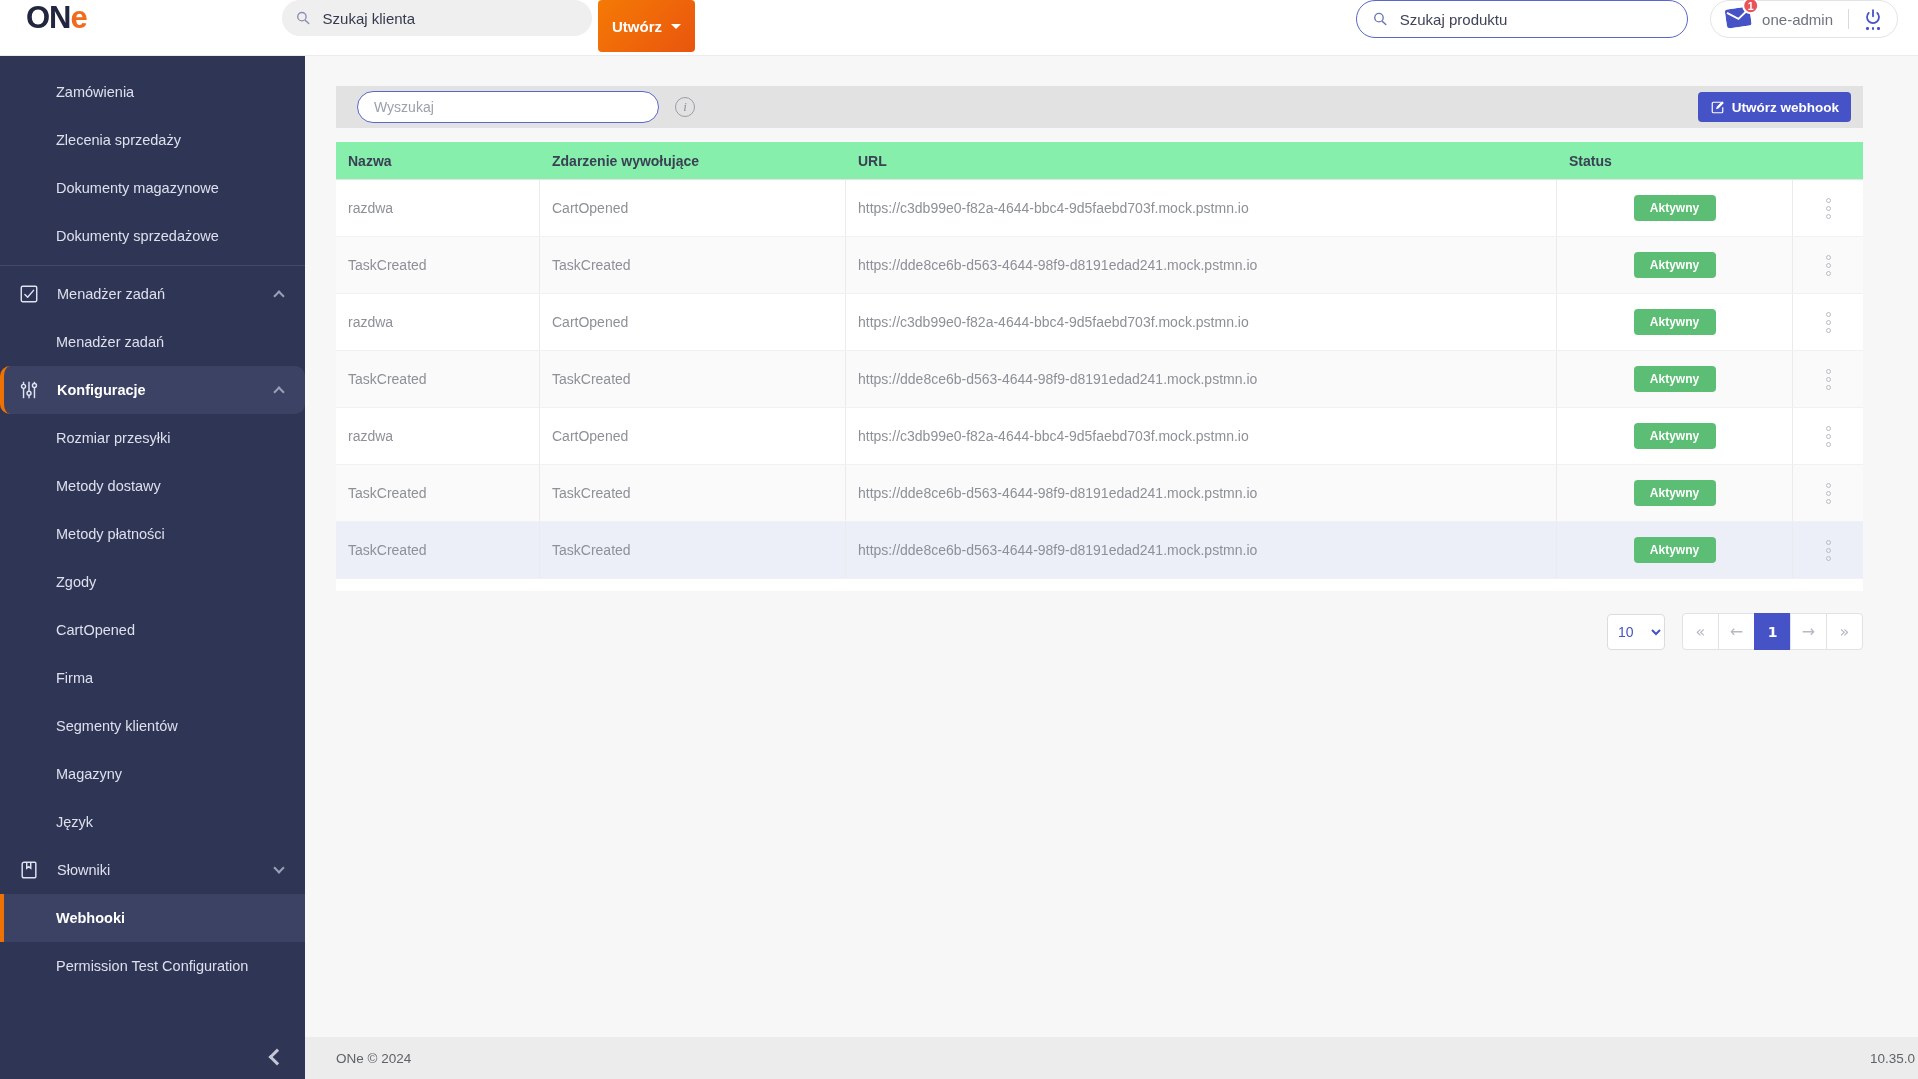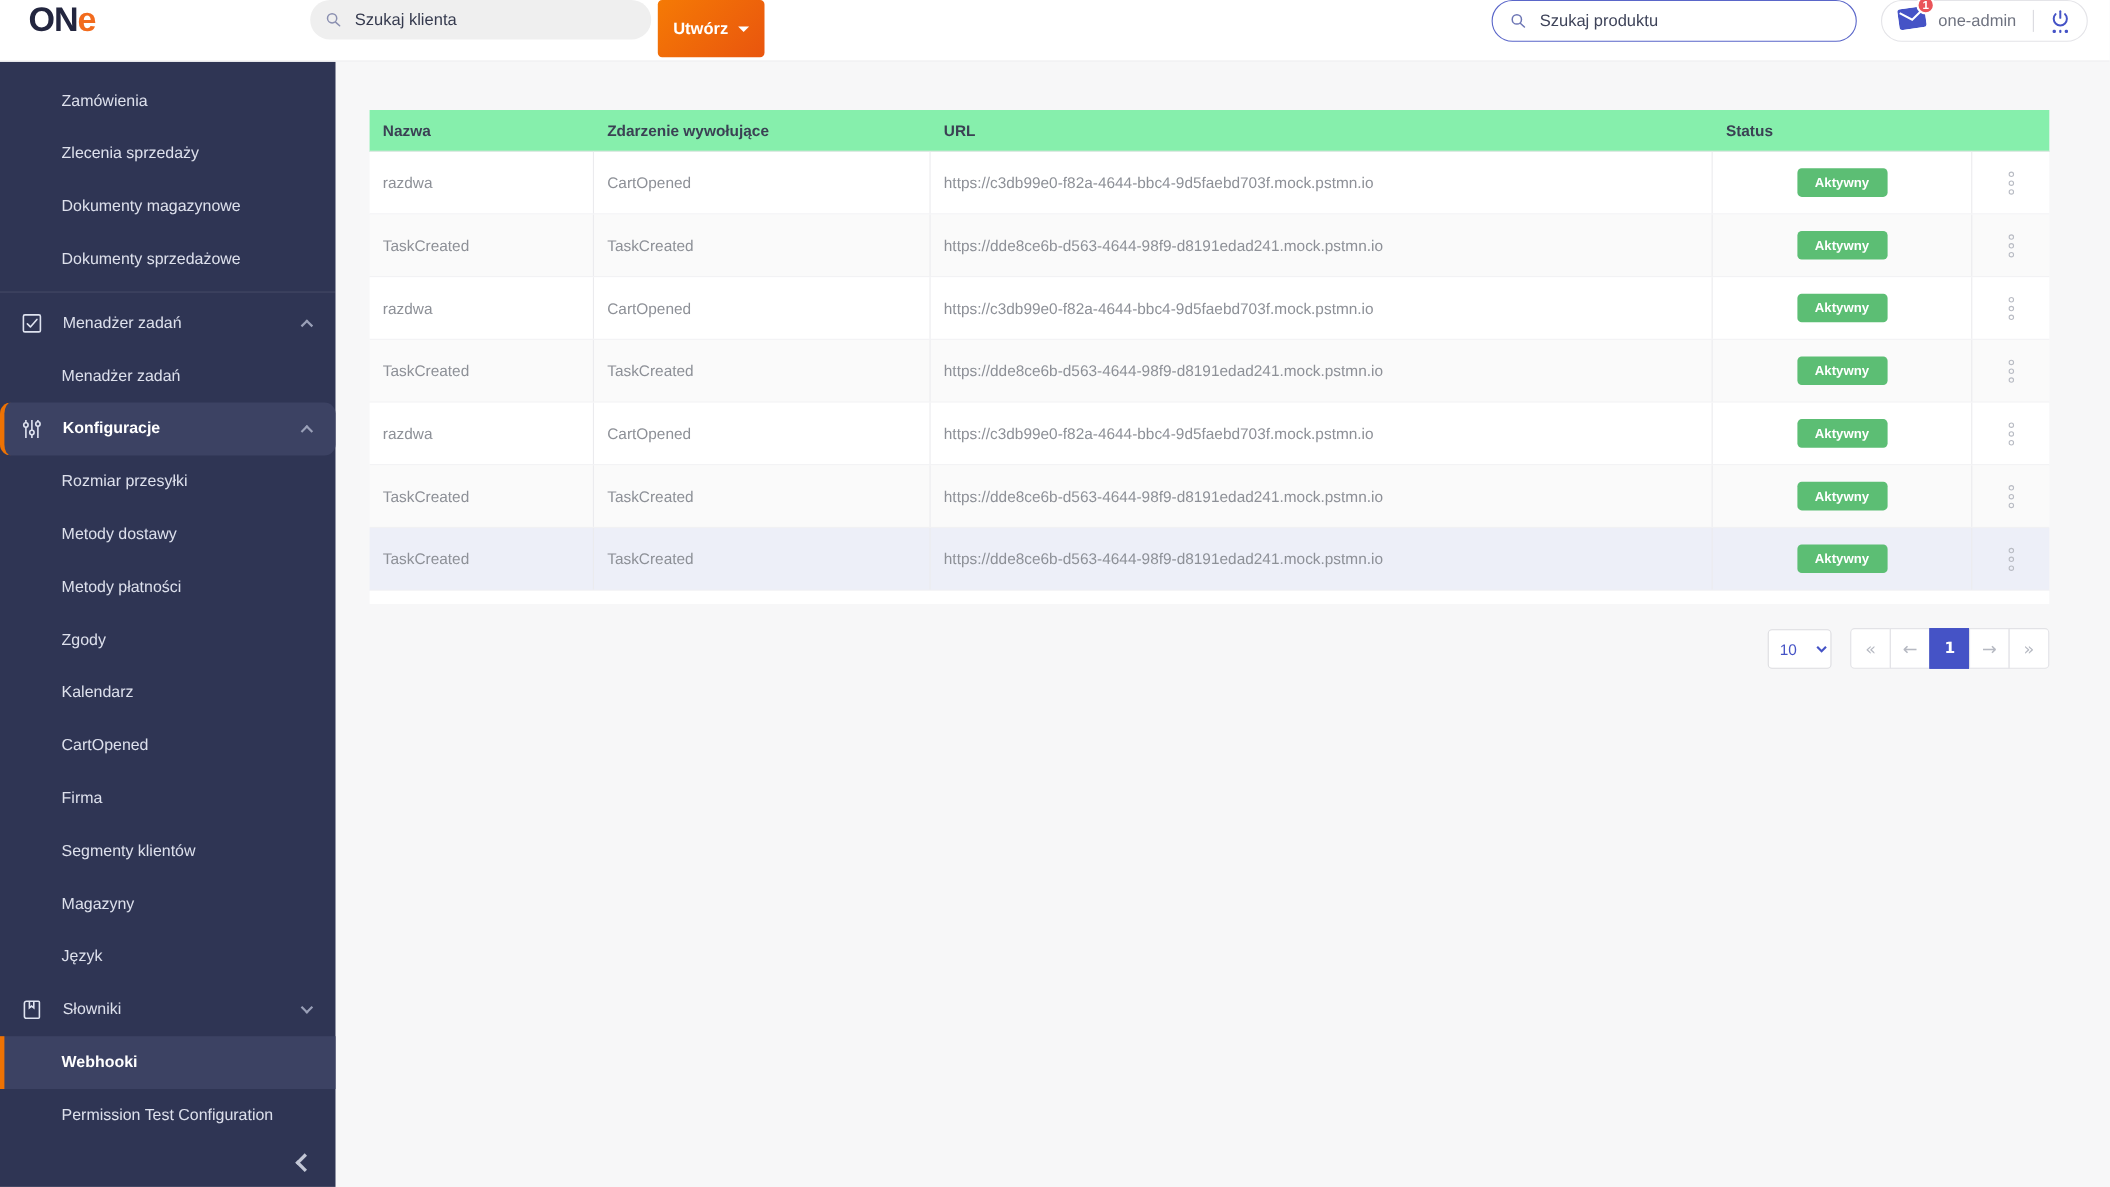--- a/index.html
+++ b/index.html
@@ -254,25 +254,20 @@
           <span class="nav-label">Metody płatności</span>
 
         </div>
 
         <div class="nav-item sub">
 
           <span class="nav-label">Zgody</span>
 
         </div>
 
-        <div class="nav-item sub">
-
-          <span class="nav-label">Kalendarz</span>
-
-        </div>
 
         <div class="nav-item sub">
 
           <span class="nav-label">CartOpened</span>
 
         </div>
 
         <div class="nav-item sub">
 
           <span class="nav-label">Firma</span>
@@ -319,20 +314,31 @@
 
           <span class="nav-label">Permission Test Configuration</span>
 
         </div>
       </nav>
     <span class="sidebar-collapse"></span>
   </aside>
 
   <main class="main">
 
+    <div class="toolbar">
+      <input class="search-input" placeholder="Wyszukaj" style="">
+      <span class="info-icon">i</span>
+      <button class="create-webhook-btn">
+        <svg width="15" height="15" viewBox="0 0 20 20" fill="none" stroke="#ffffff" stroke-width="1.6">
+          <path d="M14.5 3H4.5A1.5 1.5 0 0 0 3 4.5v11A1.5 1.5 0 0 0 4.5 17h11a1.5 1.5 0 0 0 1.5-1.5V9.5"></path>
+          <path d="M8 12.2l1-3.2 7.2-7.2 2.2 2.2L11.2 11.2 8 12.2z" fill="#ffffff" stroke="none"></path>
+        </svg>
+        <span>Utwórz webhook</span>
+      </button>
+    </div>
 
     <div class="table">
       <div class="thead">
         <div class="th col-name">Nazwa</div>
         <div class="th col-event">Zdarzenie wywołujące</div>
         <div class="th col-url">URL</div>
         <div class="th col-status">Status</div>
         <div class="th col-actions"></div>
       </div>
       <div class="tbody">
@@ -458,14 +464,18 @@
       </select>
       <div class="pager">
         <span class="pbtn">«</span>
         <span class="pbtn">←</span>
         <span class="pbtn active">1</span>
         <span class="pbtn">→</span>
         <span class="pbtn">»</span>
       </div>
     </div>
 
+    <footer class="footer">
+      <span>ONe © 2024</span>
+      <span>10.35.0</span>
+    </footer>
   </main>
 </div>
 
 </body></html>

